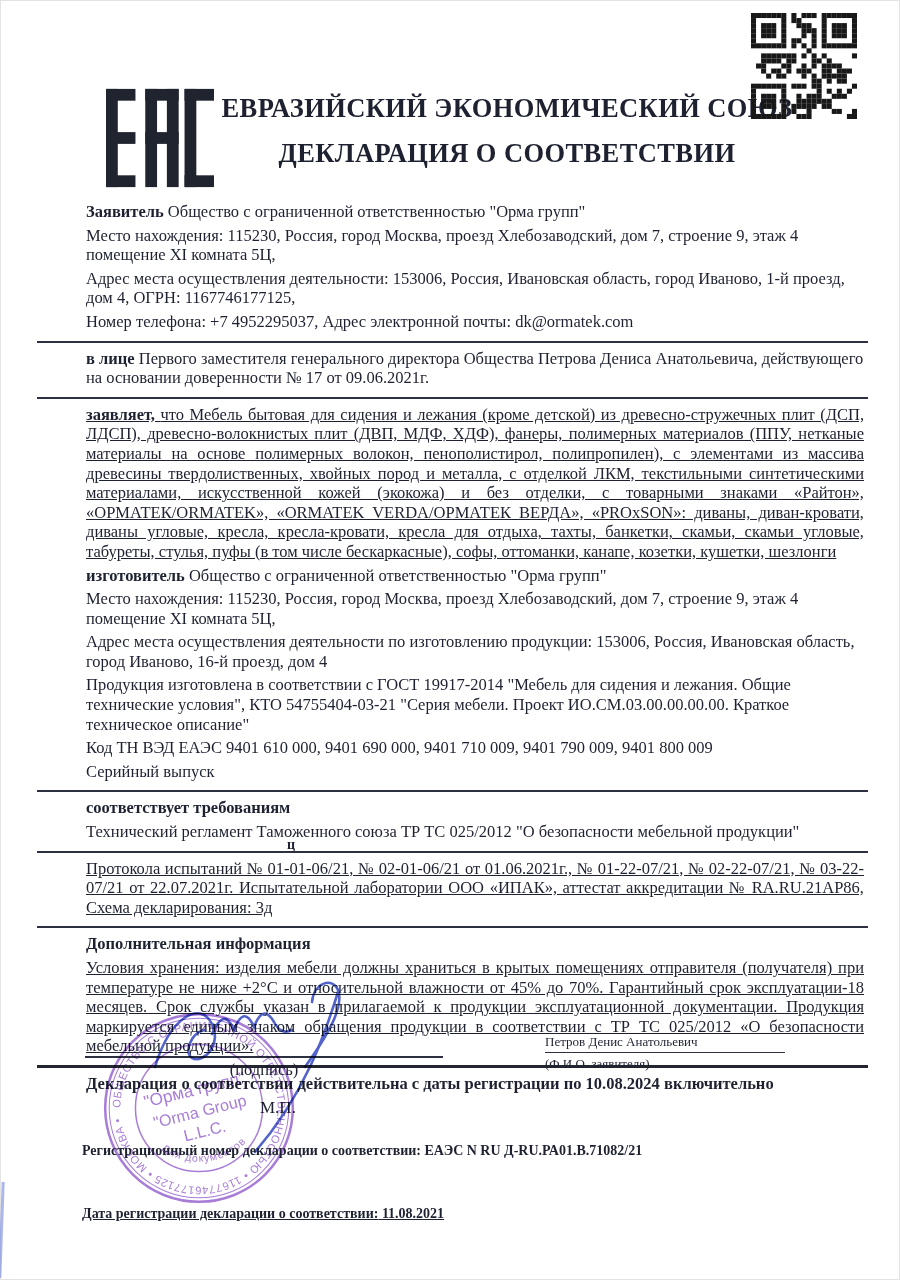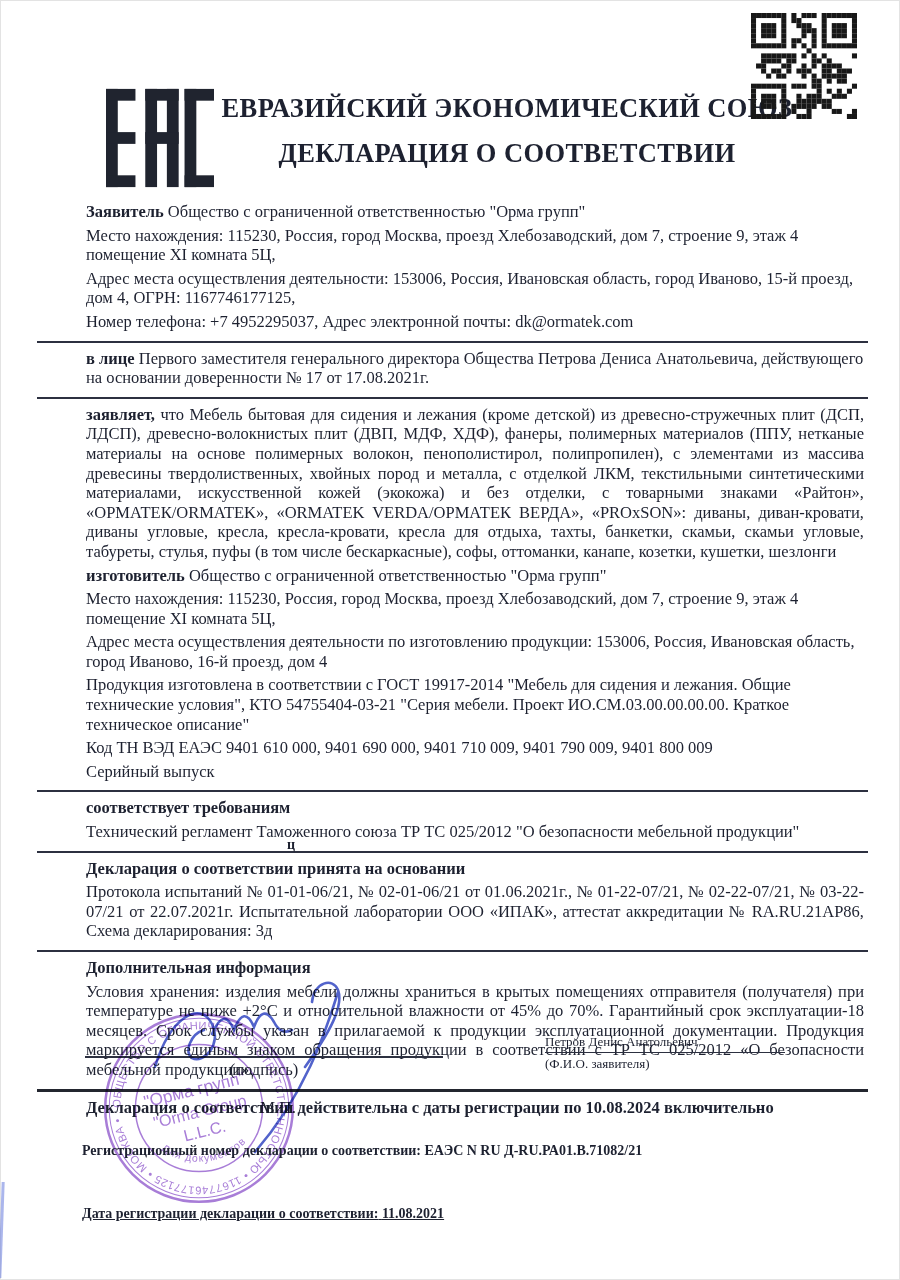--- a/index.html
+++ b/index.html
@@ -11,21 +11,21 @@
   .title{position:absolute;left:214px;top:86px;width:586px;text-align:center;
          font-weight:bold;font-size:26.5px;line-height:45px;letter-spacing:.4px;}
   .qr{position:absolute;left:751px;top:13px;width:106px;height:106px;}
   
   .doc-body{position:absolute;left:37px;top:196px;width:831px;
             font-size:16.5px;line-height:19.6px;}
   .sec{padding:2px 0 5px 45px;}
   .sec.ruled{border-top:2px solid #2c3040;}
   .sec.thickrule{border-top:3px solid #23262f;}
   .p{margin:4px;}
-  .just{text-align:justify;}
+  .just{text-align:justify;text-decoration:underline;}
   b{font-weight:bold;}
   
   .sig-line{position:absolute;left:85px;top:1056px;width:358px;border-top:2px solid #2c3040;}
   .sig-caption{position:absolute;left:85px;top:1060px;width:358px;text-align:center;
                font-size:16.5px;font-family:"Liberation Serif",serif;}
   .fio{position:absolute;left:545px;top:1034px;width:240px;text-align:left;font-size:13px;}
   .fio .name{border-bottom:1.5px solid #2c3040;padding-bottom:2px;}
   .fio .cap{padding-top:3px;}
   .mp{position:absolute;left:260px;top:1098px;font-size:17px;}
   .stamp{position:absolute;left:83px;top:992px;width:232px;height:232px;
@@ -285,45 +285,44 @@
       <rect x="55" y="100" width="5" height="5" fill="#181818"></rect>
       <rect x="95" y="100" width="5" height="5" fill="#181818"></rect>
       <rect x="100" y="100" width="5" height="5" fill="#181818"></rect>
     </svg>
 
   <div class="doc-body">
 
     <div class="sec">
       <p class="p"><b>Заявитель</b> <span>Общество с ограниченной ответственностью "Орма групп"</span></p>
       <p class="p">Место нахождения: 115230, Россия, город Москва, проезд Хлебозаводский, дом 7, строение 9, этаж 4 помещение XI комната 5Ц,</p>
-      <p class="p">Адрес места осуществления деятельности: 153006, Россия, Ивановская область, город Иваново, 15-й проезд, дом 4, ОГРН: 1167746177125,</p>
+      <p class="p">Адрес места осуществления деятельности: 153006, Россия, Ивановская область, город Иваново, 1-й проезд, дом 4, ОГРН: 1167746177125,</p>
       <p class="p">Номер телефона: +7 4952295037, Адрес электронной почты: dk@ormatek.com</p>
     </div>
 
     <div class="sec ruled">
-      <p class="p"><b>в лице</b> <span>Первого заместителя генерального директора Общества Петрова Дениса Анатольевича, действующего на основании доверенности № 17 от 17.08.2021г.</span></p>
+      <p class="p"><b>в лице</b> <span>Первого заместителя генерального директора Общества Петрова Дениса Анатольевича, действующего на основании доверенности № 17 от 09.06.2021г.</span></p>
     </div>
 
     <div class="sec ruled">
       <p class="p just"><b>заявляет,</b> <span>что Мебель бытовая для сидения и лежания (кроме детской) из древесно-стружечных плит (ДСП, ЛДСП), древесно-волокнистых плит (ДВП, МДФ, ХДФ), фанеры, полимерных материалов (ППУ, нетканые материалы на основе полимерных волокон, пенополистирол, полипропилен), с элементами из массива древесины твердолиственных, хвойных пород и металла, с отделкой ЛКМ, текстильными синтетическими материалами, искусственной кожей (экокожа) и без отделки, с товарными знаками «Райтон», «ОРМАТЕК/ORMATEK», «ORMATEK VERDA/ОРМАТЕК ВЕРДА», «PROxSON»: диваны, диван-кровати, диваны угловые, кресла, кресла-кровати, кресла для отдыха, тахты, банкетки, скамьи, скамьи угловые, табуреты, стулья, пуфы (в том числе бескаркасные), софы, оттоманки, канапе, козетки, кушетки, шезлонги</span></p>
       <p class="p"><b>изготовитель</b> <span>Общество с ограниченной ответственностью "Орма групп"</span></p>
       <p class="p">Место нахождения: 115230, Россия, город Москва, проезд Хлебозаводский, дом 7, строение 9, этаж 4 помещение XI комната 5Ц,</p>
       <p class="p">Адрес места осуществления деятельности по изготовлению продукции: 153006, Россия, Ивановская область, город Иваново, 16-й проезд, дом 4</p>
       <p class="p">Продукция изготовлена в соответствии с ГОСТ 19917-2014 "Мебель для сидения и лежания. Общие технические условия", КТО 54755404-03-21 "Серия мебели. Проект ИО.СМ.03.00.00.00.00. Краткое техническое описание"</p>
       <p class="p">Код ТН ВЭД ЕАЭС 9401 610 000, 9401 690 000, 9401 710 009, 9401 790 009, 9401 800 009</p>
       <p class="p">Серийный выпуск</p>
     </div>
 
     <div class="sec ruled">
       <p class="p"><b>соответствует требованиям</b></p>
       <p class="p">Технический регламент Таможенного союза ТР ТС 025/2012 "О безопасности мебельной продукции"</p>
     </div>
 
     <div class="sec ruled">
-      <p class="p"><b>Декларация о соответствии принята на основании</b></p>
       <p class="p just">Протокола испытаний № 01-01-06/21, № 02-01-06/21 от 01.06.2021г., № 01-22-07/21, № 02-22-07/21, № 03-22-07/21 от 22.07.2021г. Испытательной лаборатории ООО «ИПАК», аттестат аккредитации № RA.RU.21АР86, Схема декларирования: 3д</p>
     </div>
 
     <div class="sec ruled">
       <p class="p"><b>Дополнительная информация</b></p>
       <p class="p just">Условия хранения: изделия мебели должны храниться в крытых помещениях отправителя (получателя) при температуре не ниже +2°С и относительной влажности от 45% до 70%. Гарантийный срок эксплуатации-18 месяцев. Срок службы указан в прилагаемой к продукции эксплуатационной документации. Продукция маркируется единым знаком обращения продукции в соответствии с ТР ТС 025/2012 «О безопасности мебельной продукции».</p>
     </div>
 
     <div class="sec thickrule">
       <p class="p"><b>Декларация о соответствии действительна с даты регистрации по  10.08.2024 включительно</b></p>

